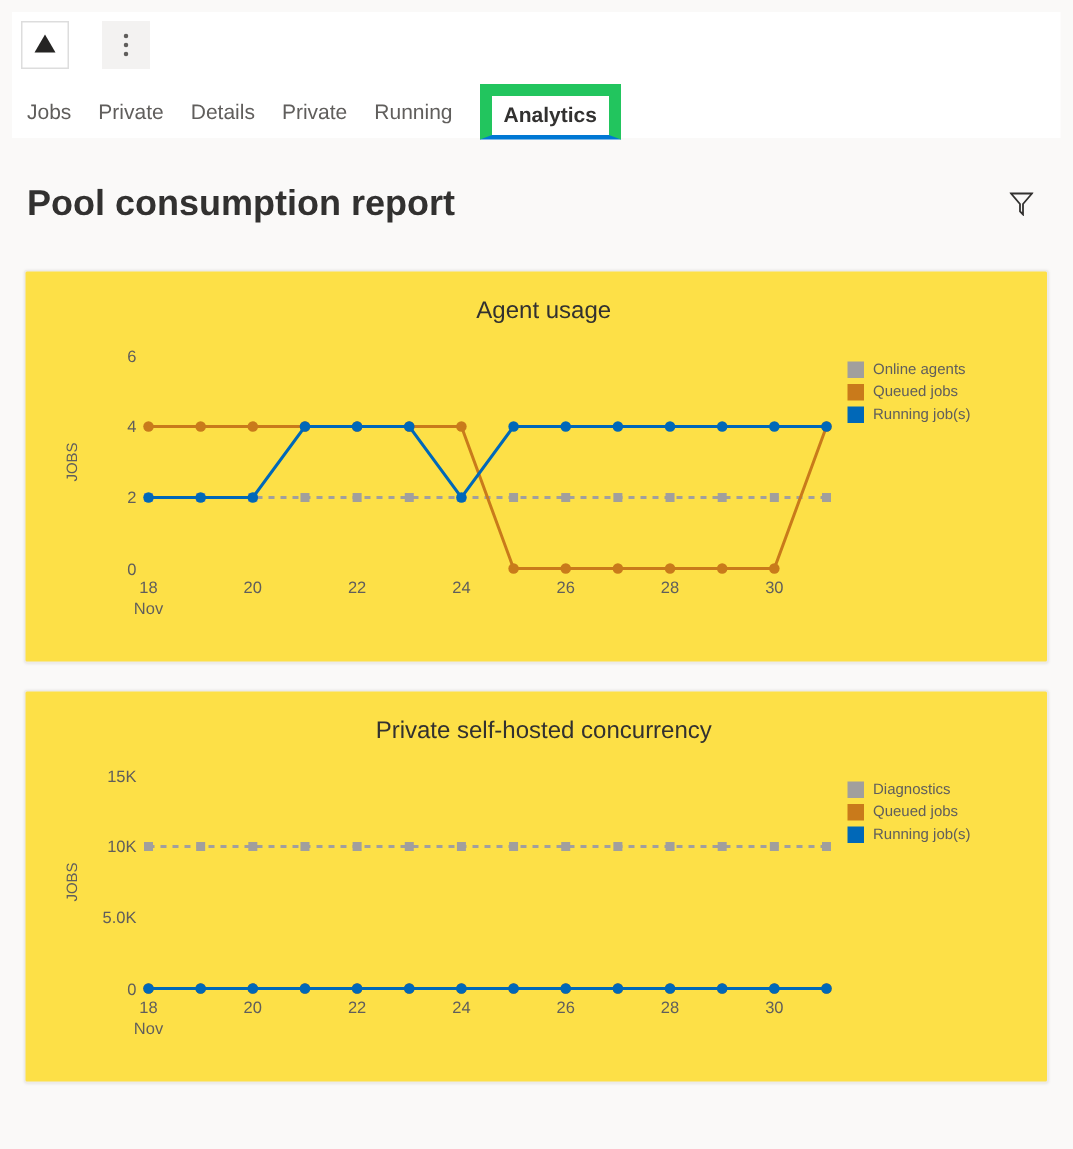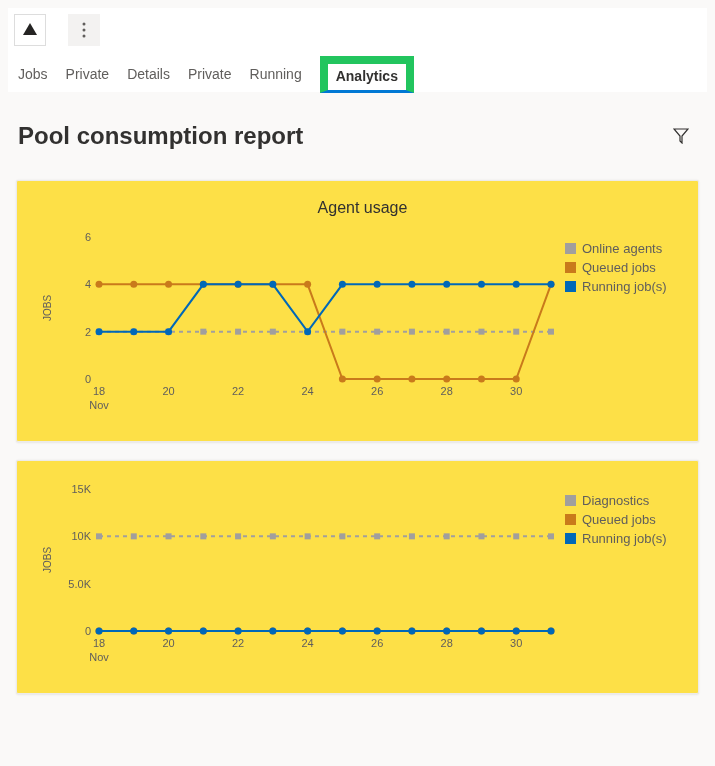--- a/index.html
+++ b/index.html
@@ -94,21 +94,21 @@
   }
   .card-title { font-size: 16px; font-weight: 400; margin-bottom: 10px; }
   .chart-wrap {
     display: flex;
     align-items: flex-start;
   }
   .chart-svg { flex: 0 0 auto; }
   .legend {
     list-style: none;
     padding: 0; margin: 14px 0 0 8px;
-    font-size: 13px;
+    font-size: 10px;
     color: #605e5c;
   }
   .legend li {
     display: flex; align-items: center;
     margin-bottom: 4px;
   }
   .sw {
     width: 11px; height: 11px;
     display: inline-block;
     margin-right: 6px;
@@ -233,20 +233,21 @@
           </li>
       <li>
             <span class="sw sw-blue"></span>
             <span>Running job(s)</span>
           </li>
     </ul>
   </div>
 </div>
 
 <div class="card">
+  <div class="card-title">Private self-hosted concurrency</div>
   <div class="chart-wrap">
     <svg class="chart-svg" id="chart-svg-1" width="520" height="190">
           <text x="54" y="156" text-anchor="end" font-size="11" fill="#605e5c">0</text>
           <text x="54" y="108.66666666666667" text-anchor="end" font-size="11" fill="#605e5c">5.0K</text>
           <text x="54" y="61.333333333333336" text-anchor="end" font-size="11" fill="#605e5c">10K</text>
           <text x="54" y="14" text-anchor="end" font-size="11" fill="#605e5c">15K</text>
           <text x="14" y="81" text-anchor="middle" class="ylabel" transform="rotate(-90 14 81)">JOBS</text>
           <text x="62" y="168" text-anchor="middle" font-size="11" fill="#605e5c">18</text>
           <text x="131.53846153846155" y="168" text-anchor="middle" font-size="11" fill="#605e5c">20</text>
           <text x="201.0769230769231" y="168" text-anchor="middle" font-size="11" fill="#605e5c">22</text>

